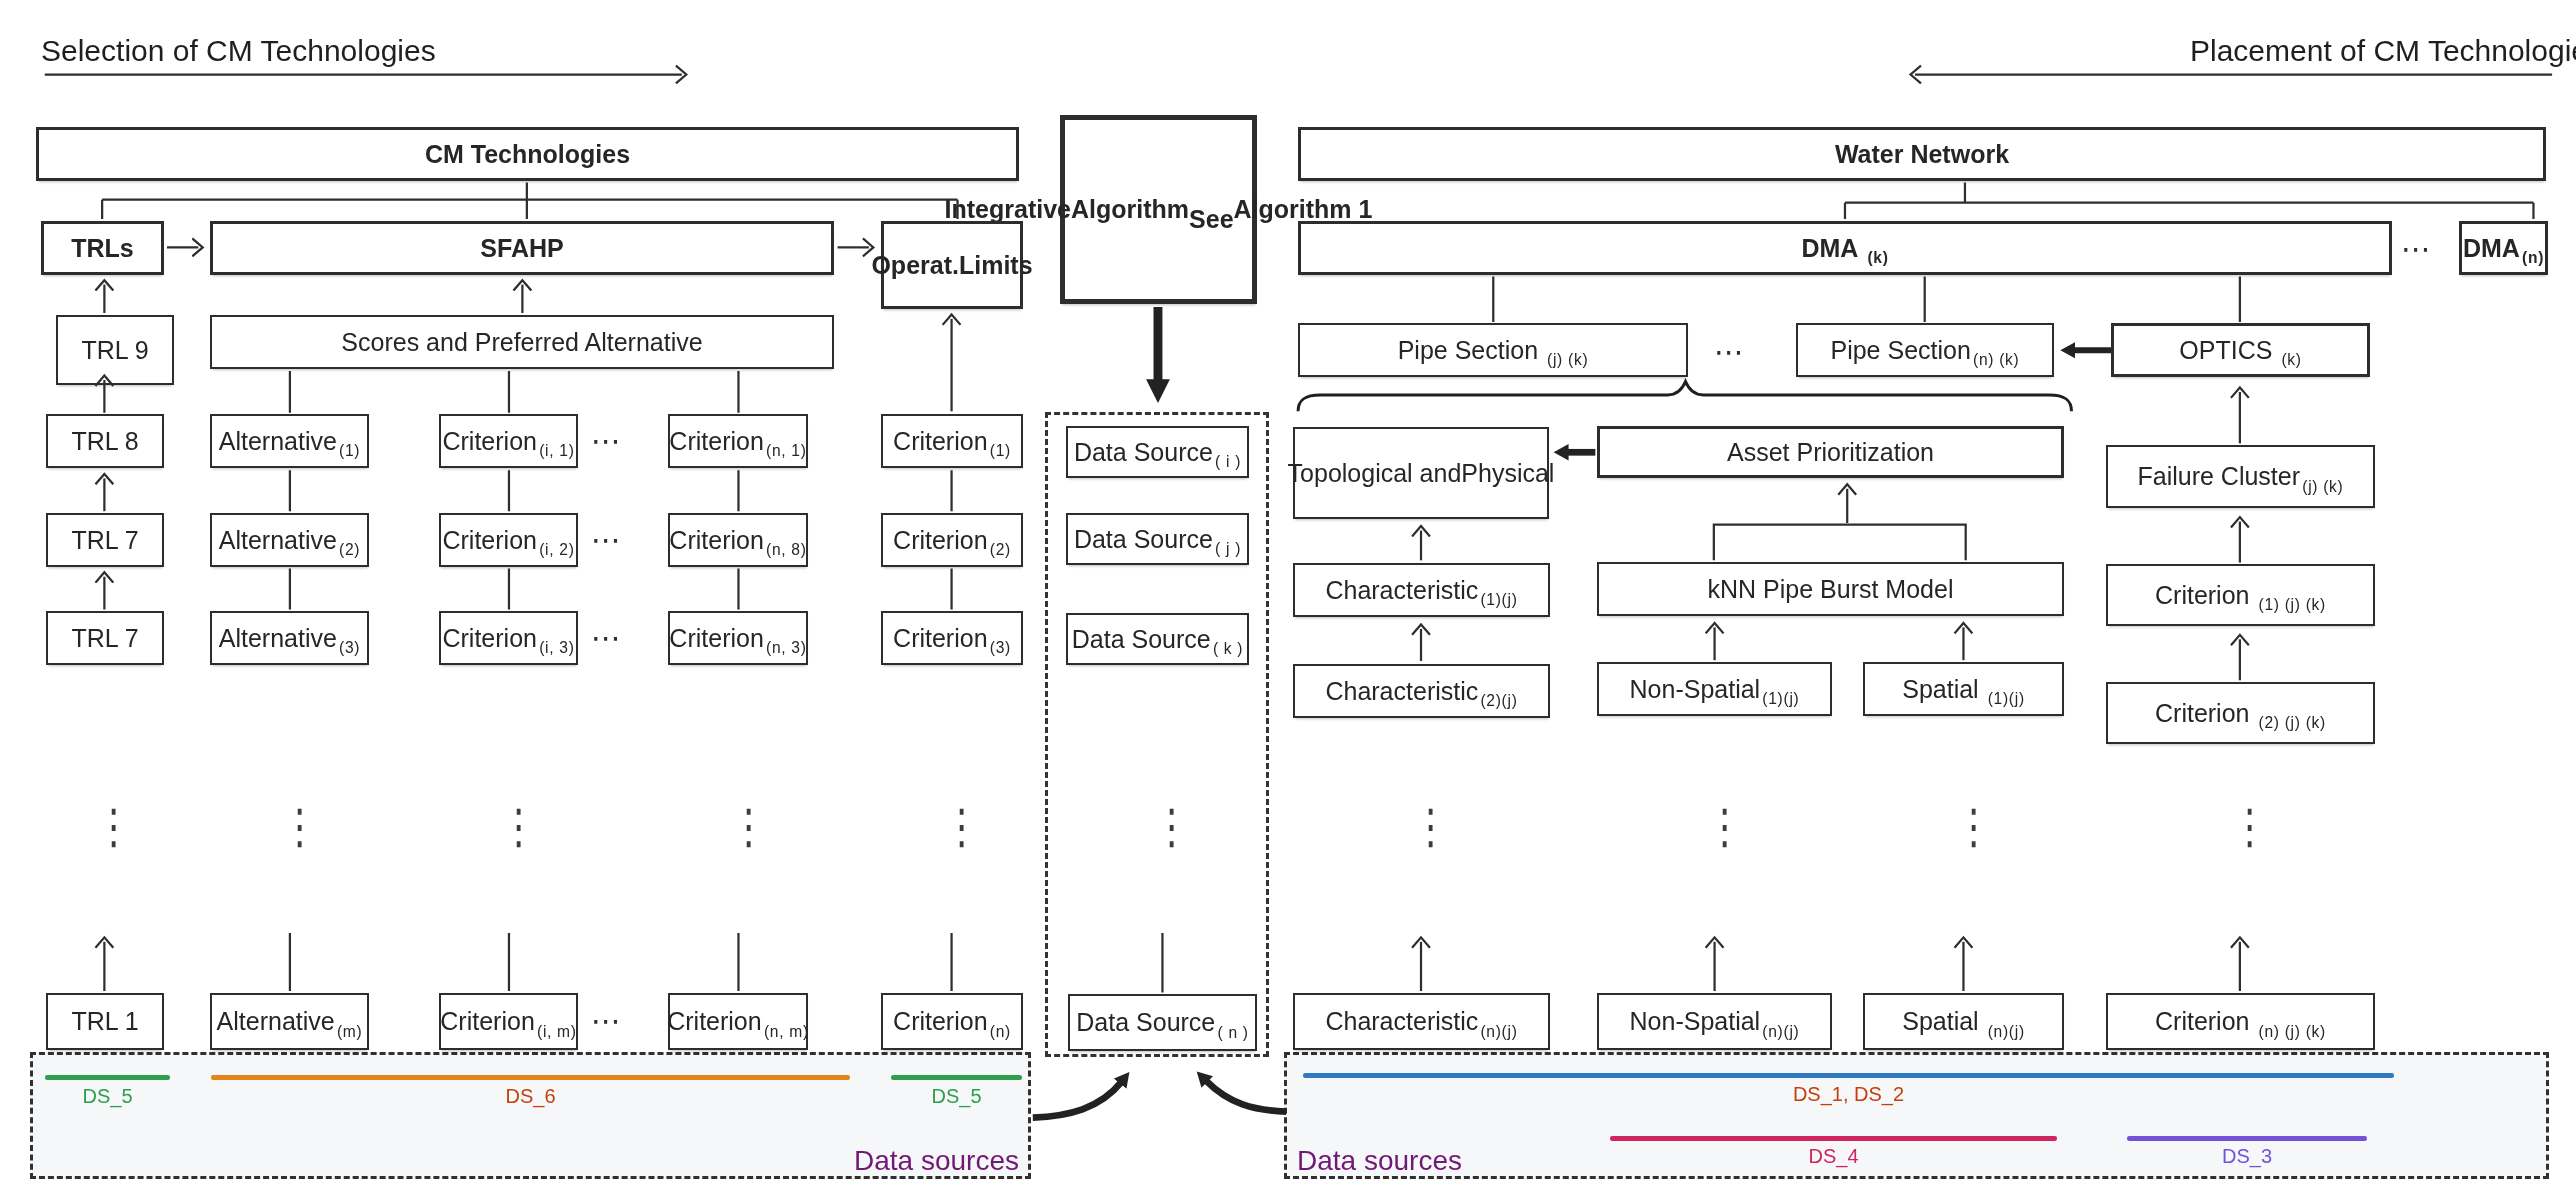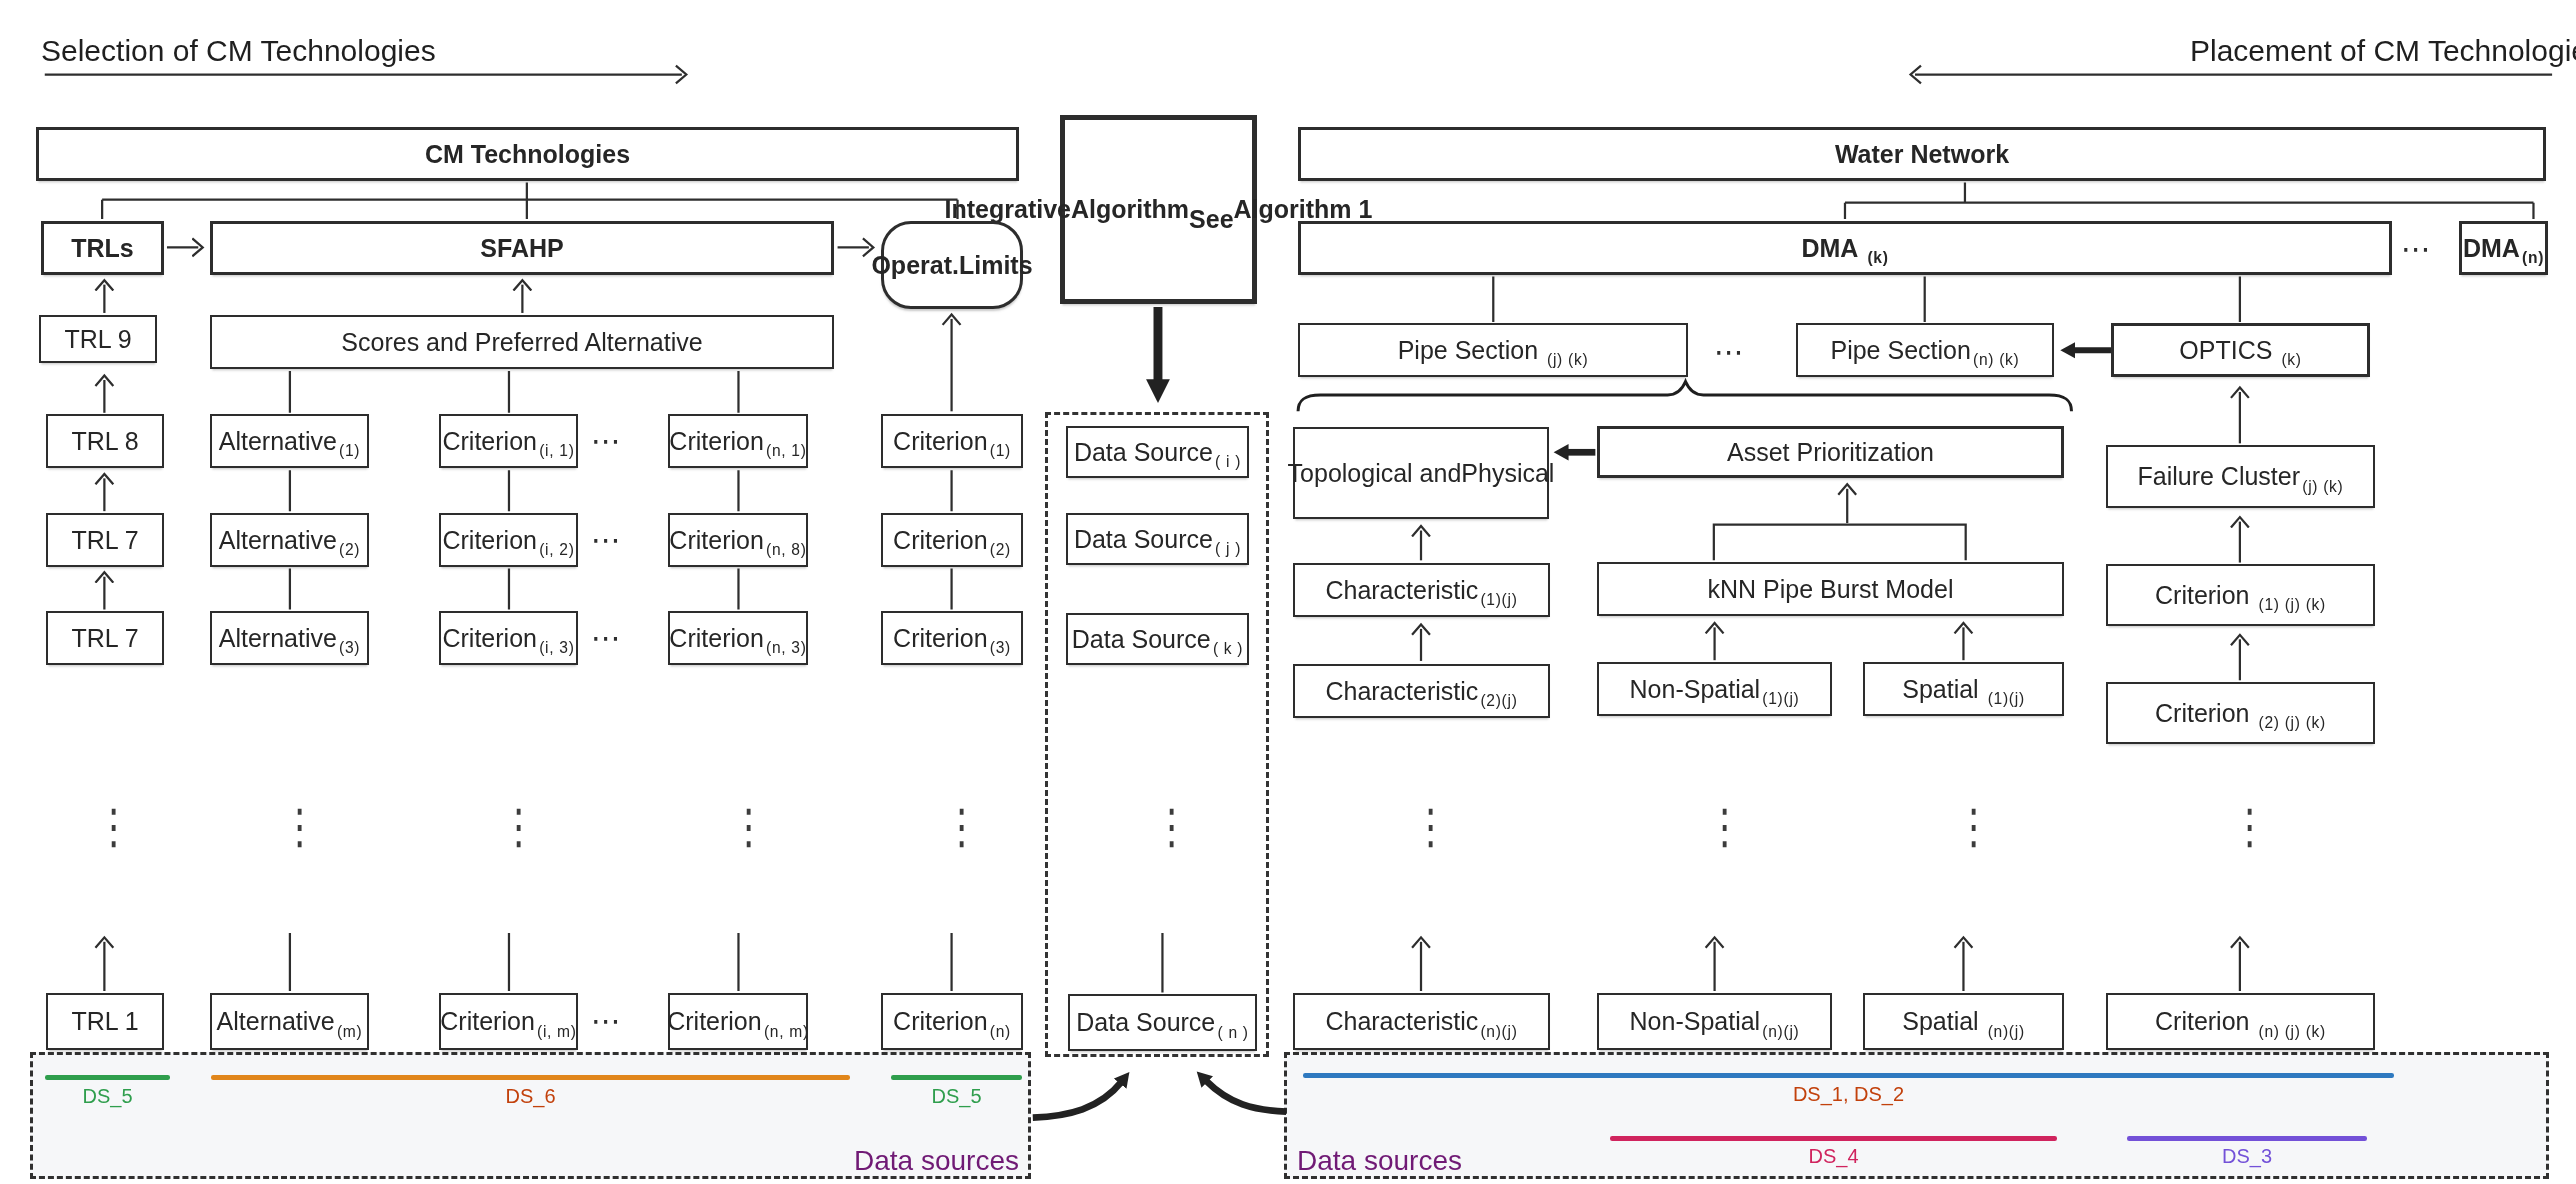--- a/index.html
+++ b/index.html
@@ -48,26 +48,26 @@
   <div class="box bold b4" style="left:1298px;top:127px;width:1248px;height:54px;">
       <span>Water Network</span>
     </div>
 
   <div class="box bold b4" style="left:41px;top:221px;width:123px;height:54px;">
       <span>TRLs</span>
     </div>
   <div class="box bold b4" style="left:210px;top:221px;width:624px;height:54px;">
       <span>SFAHP</span>
     </div>
-  <div class="box bold b4 stack" style="left:881px;top:221px;width:142px;height:88px;border-radius:30px;">
+  <div class="box bold b4 stack" style="left:881px;top:221px;width:142px;height:88px;">
     <span>Operat.</span>
       <span>Limits</span>
   </div>
 
-  <div class="box" style="left:39px;top:315px;width:118px;height:48px;">
+  <div class="box" style="left:56px;top:315px;width:118px;height:70px;">
       <span>TRL 9</span>
     </div>
   <div class="box" style="left:210px;top:315px;width:624px;height:54px;text-align:right;">
       <span>Scores and Preferred Alternative</span>
     </div>
 
   <div class="box" style="left:46px;top:414px;width:118px;height:54px;">
       <span>TRL 8</span>
     </div>
   <div class="box" style="left:210px;top:414px;width:159px;height:54px;">

